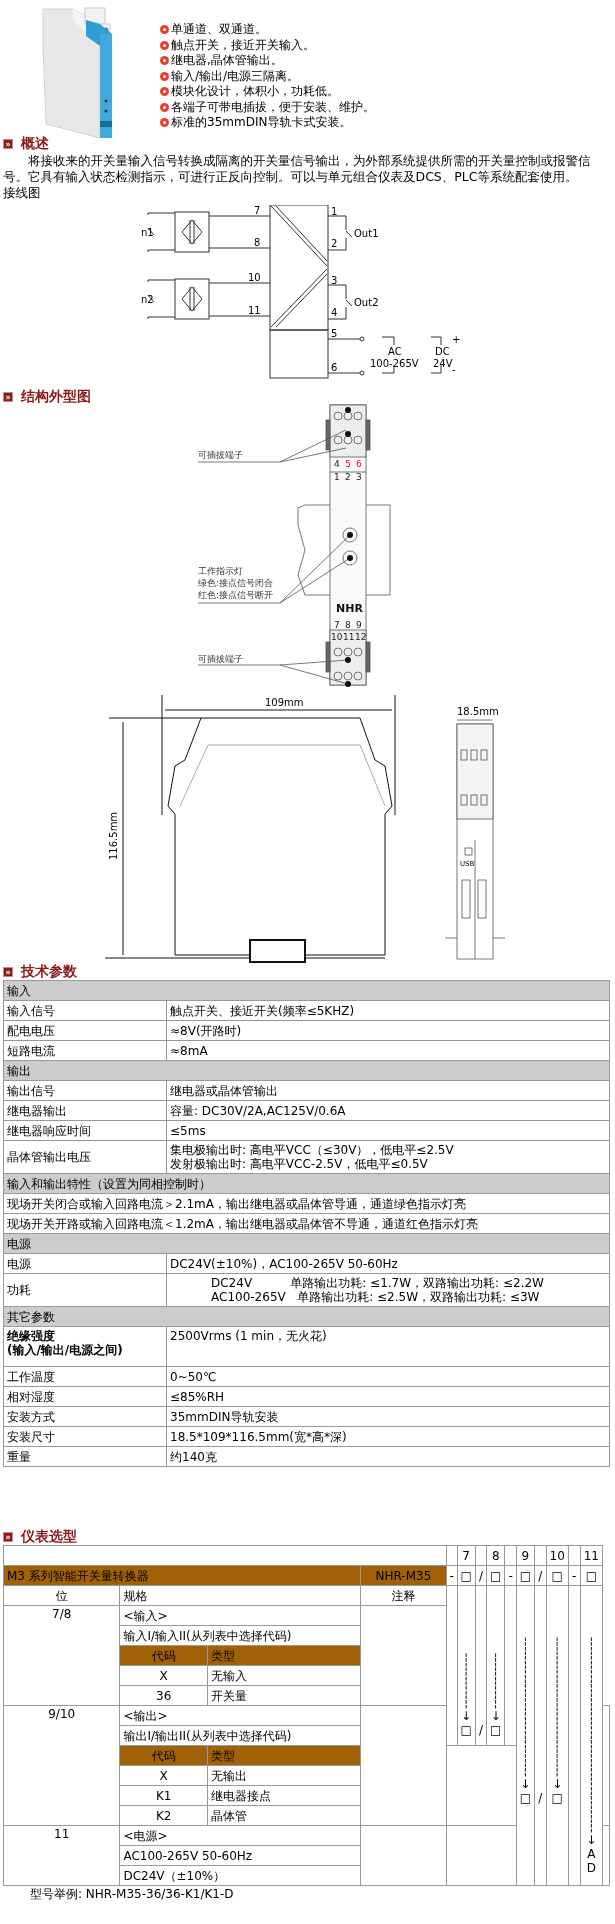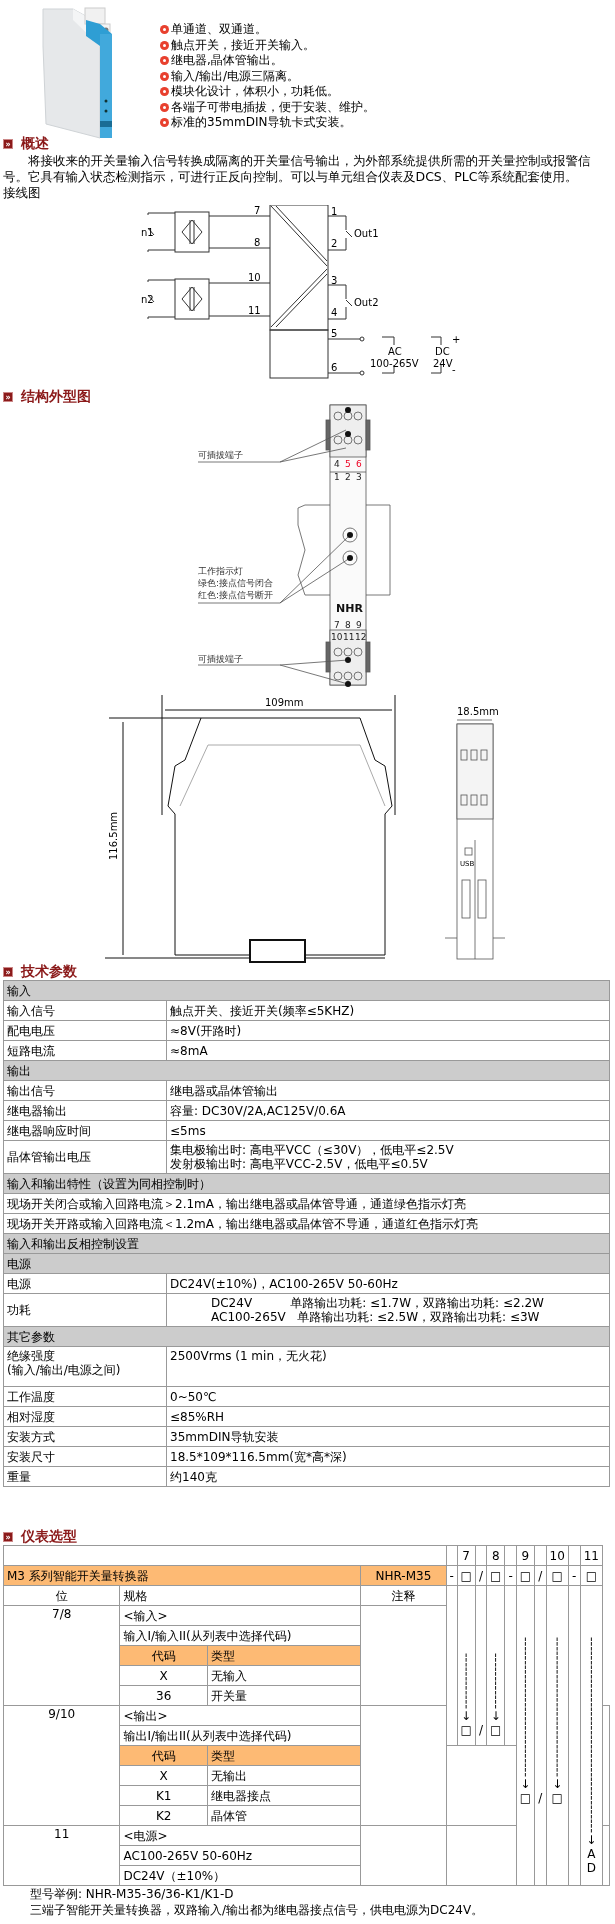--- a/index.html
+++ b/index.html
@@ -14,21 +14,21 @@
   .overview { left: 3px; top: 153px; width: 608px; font-size: 12.5px; line-height: 16px; text-indent: 2em; }
   .wiring-label { left: 3px; top: 185px; font-size: 12.5px; }
   table { border-collapse: collapse; font-size: 12px; }
   .spec { position: absolute; left: 3px; top: 980px; width: 607px; }
   .spec td { border: 1px solid #999; padding: 2px 3px; height: 20px; vertical-align: middle; line-height: 14px; }
   .spec td.k { width: 163px; }
   .spec tr.grp td { background: #ccc; }
   .sel { position: absolute; left: 3px; top: 1545px; width: 607px; }
   .sel td { border: 1px solid #999; height: 20px; padding: 1px 3px; font-size: 12px; line-height: 14px; }
   .sel td.c { text-align: center; }
-  .sel .grey { background: #fdba74; }
+  .sel .grey { background: #a16207; }
   .codecol { text-align: center; padding: 0 !important; }
   .example { left: 30px; top: 1886px; font-size: 12px; line-height: 16px; }
   svg text { font-family: "DejaVu Sans", sans-serif; }
 </style>
 </head>
 <body>
 
 <div class="abs" style="left:38px;top:6px;width:90px;height:135px;">
   <svg width="90" height="135" viewBox="0 0 90 135">
     <polygon points="5,3 35,3 62,18 62,132 8,118 5,40" fill="#e6e8ea" stroke="#cfd3d6"></polygon>
@@ -303,38 +303,35 @@
   <tr class="grp">
         <td colspan="2">输入和输出特性（设置为同相控制时）</td>
       </tr>
   <tr>
         <td colspan="2">现场开关闭合或输入回路电流＞2.1mA，输出继电器或晶体管导通，通道绿色指示灯亮</td>
       </tr>
   <tr>
         <td colspan="2">现场开关开路或输入回路电流＜1.2mA，输出继电器或晶体管不导通，通道红色指示灯亮</td>
       </tr>
   <tr class="grp">
-        <td colspan="2">输入和输出反相控制设置</td>
-      </tr>
-  <tr class="grp">
         <td colspan="2">电源</td>
       </tr>
   <tr>
         <td class="k">电源</td>
         <td>DC24V(±10%)，AC100-265V 50-60Hz</td>
       </tr>
   <tr>
         <td class="k">功耗</td>
         <td style="white-space:pre;padding-left:44px;"><div>DC24V          单路输出功耗: ≤1.7W，双路输出功耗: ≤2.2W</div><div>AC100-265V   单路输出功耗: ≤2.5W，双路输出功耗: ≤3W</div></td>
       </tr>
   <tr class="grp">
         <td colspan="2">其它参数</td>
       </tr>
   <tr style="height:40px;">
-        <td class="k" style="vertical-align:top;">
+        <td class="k" style="vertical-align:top;font-weight:bold;">
           <div>绝缘强度</div>
           <div>(输入/输出/电源之间)</div>
         </td>
         <td style="vertical-align:top;">2500Vrms (1 min，无火花)</td>
       </tr>
   <tr>
         <td class="k">工作温度</td>
         <td>0~50℃</td>
       </tr>
   <tr>
@@ -479,14 +476,13 @@
         <td colspan="2">AC100-265V 50-60Hz</td>
       </tr>
   <tr>
         <td colspan="2">DC24V（±10%）</td>
       </tr>
 </tbody>
   </table>
 
 <div class="abs example">
   <div>型号举例: NHR-M35-36/36-K1/K1-D</div>
-  <div>三端子智能开关量转换器，双路输入/输出都为继电器接点信号，供电电源为DC24V。</div>
 </div>
 
 </body></html>

